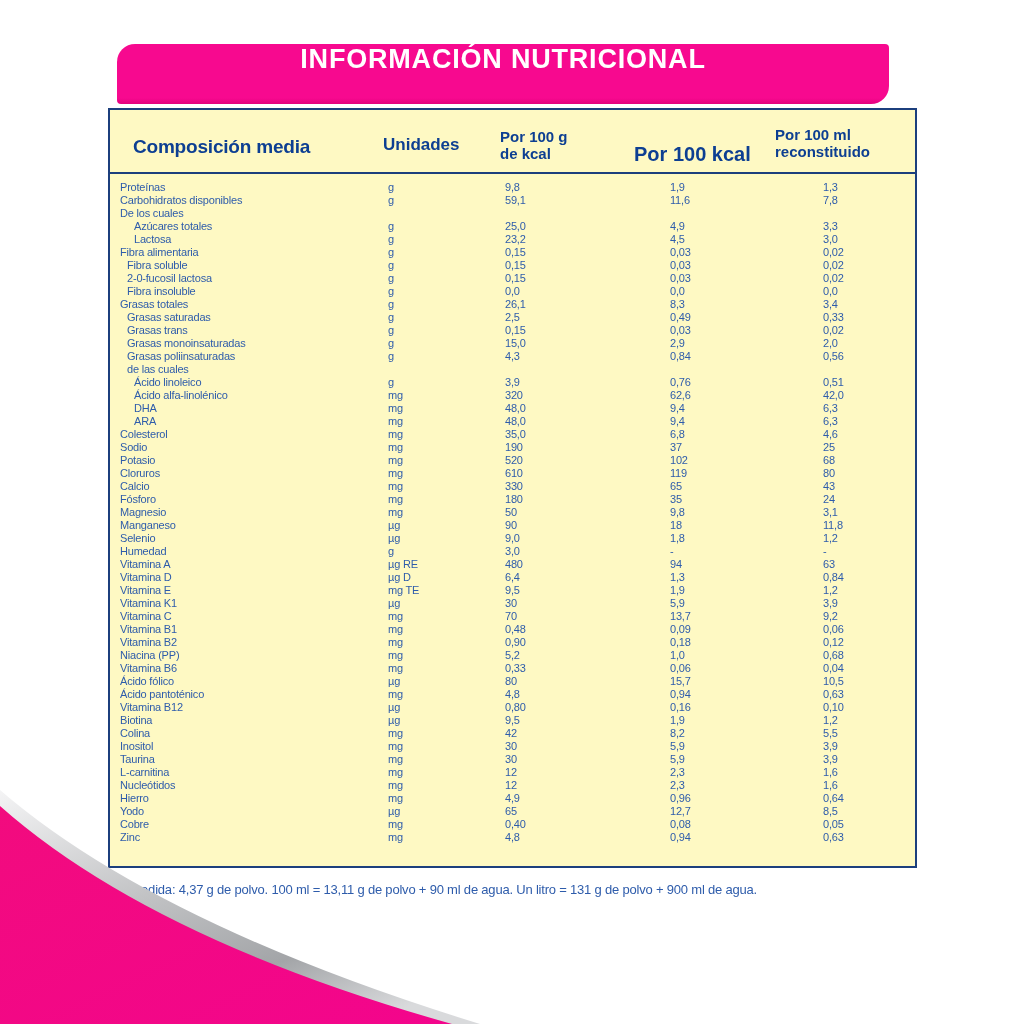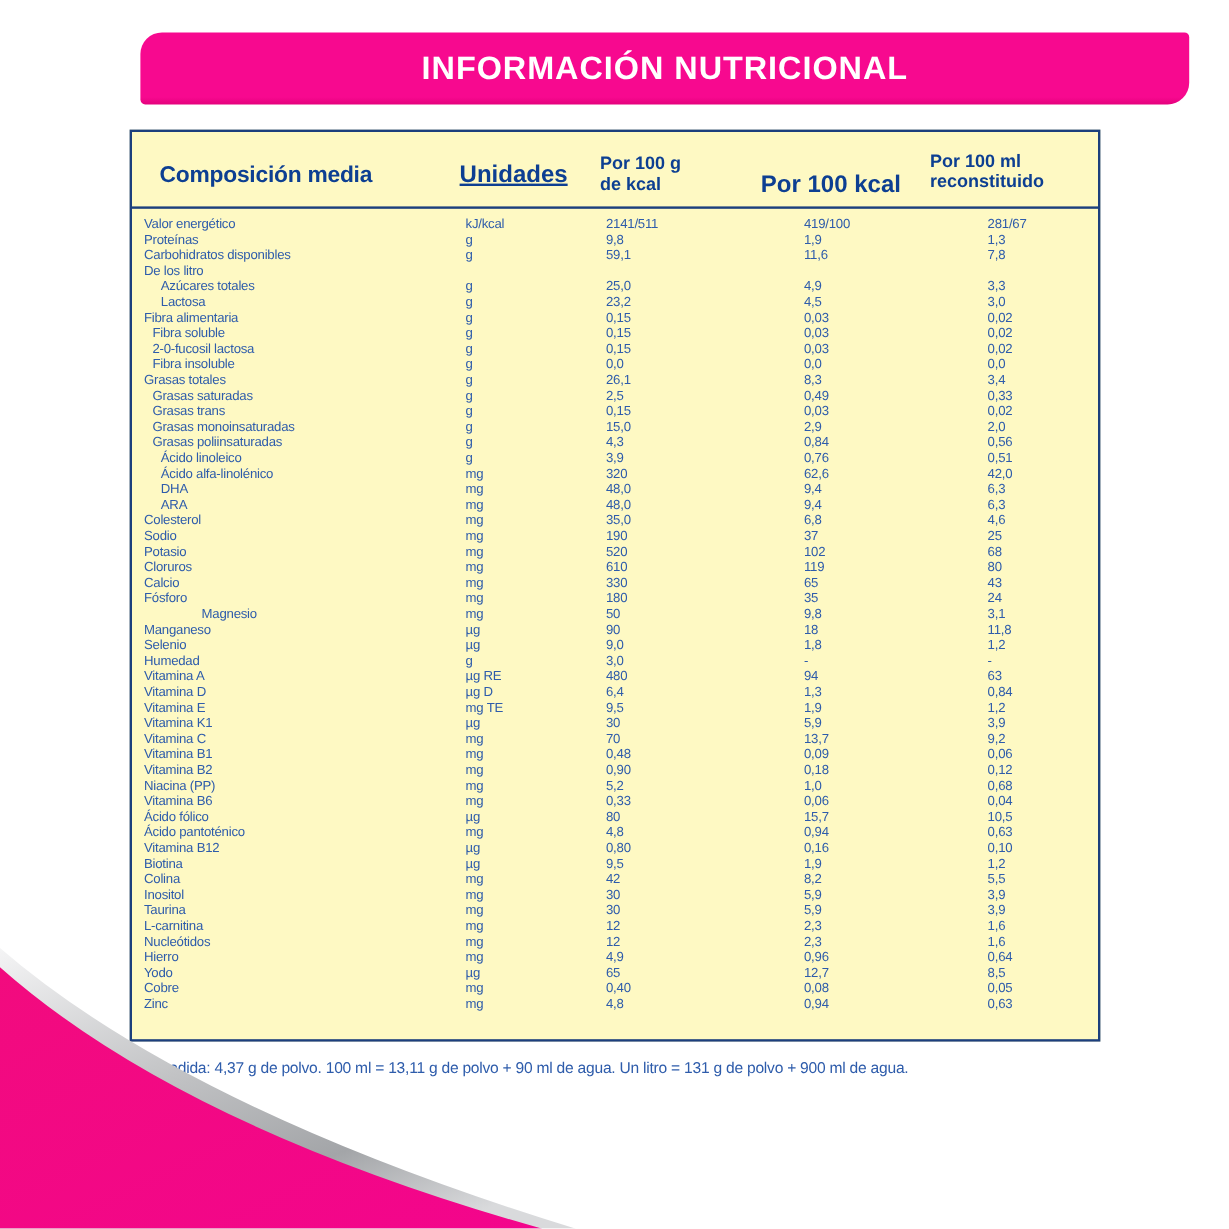--- a/index.html
+++ b/index.html
@@ -1,28 +1,28 @@
 <!DOCTYPE html>
 <html style="--banner_bg: #f7098f; --banner_edge: #e4017d; --border_blue: #1c3f7d; --header_blue: #0d3f92; --text_blue: #2e5cab; --silver: #c0c1c3; --swoosh_pink: #f3058a;"><head>
 <meta charset="utf-8">
 <style>
   html,body{margin:0;padding:0;background:#ffffff;}
   .page{position:relative;width:1024px;height:1024px;background:#ffffff;overflow:hidden;
         font-family:"Liberation Sans",sans-serif;}
-  .banner{position:absolute;left:117px;top:27px;width:874px;height:60px;
+  .banner{position:absolute;left:117px;top:44px;width:772px;height:60px;
           background:linear-gradient(var(--banner_bg),var(--banner_bg) 90%,var(--banner_edge));
-          border-radius:18px 4px 18px 4px;display:flex;align-items:center;justify-content:center;}
+          border-radius:18px 4px 18px 4px;display:flex;align-items:flex-start;justify-content:center;}
   .banner-title{color:#ffffff;font-size:27px;font-weight:bold;letter-spacing:0.8px;}
   .ntable{position:absolute;left:108px;top:108px;width:805px;height:756px;
           border:2px solid var(--border_blue);background:#fef9c3;box-sizing:content-box;}
   .thead{position:relative;height:62px;border-bottom:2px solid var(--border_blue);
          color:var(--header_blue);font-weight:bold;}
   .th{position:absolute;white-space:nowrap;}
   .th-comp{left:23px;top:26px;font-size:19px;letter-spacing:-0.2px;}
-  .th-units{left:273px;top:25px;font-size:20px;text-decoration:underline;}
+  .th-units{left:273px;top:25px;font-size:17px;}
   .th-g{left:390px;top:18px;font-size:15px;line-height:17px;}
   .th-kcal{left:524px;top:33px;font-size:20px;}
   .th-ml{left:665px;top:16px;font-size:15px;line-height:17px;}
   .tbody{position:relative;padding-top:7px;}
   .trow{position:relative;height:13px;}
   .trow span{position:absolute;top:0;font-size:11px;line-height:13px;color:var(--text_blue);
              letter-spacing:-0.2px;white-space:nowrap;}
   .c-unit{left:278px;} .c-g{left:395px;} .c-kcal{left:560px;} .c-ml{left:713px;}
   .footnote{position:absolute;left:120px;top:882px;font-size:13px;color:var(--text_blue);
             letter-spacing:-0.2px;white-space:nowrap;}
@@ -46,42 +46,35 @@
         <span>de kcal</span>
       </div>
       <div class="th th-kcal">Por 100 kcal</div>
       <div class="th th-ml">
         <span>Por 100 ml</span><br>
         <span>reconstituido</span>
       </div>
     </div>
     <div class="tbody">
         <div class="trow">
-      <span class="c-label" style="left: 10px;">Valor energético</span>
-      <span class="c-unit">kJ/kcal</span>
-      <span class="c-g">2141/511</span>
-      <span class="c-kcal">419/100</span>
-      <span class="c-ml">281/67</span>
-    </div>
-        <div class="trow">
       <span class="c-label" style="left: 10px;">Proteínas</span>
       <span class="c-unit">g</span>
       <span class="c-g">9,8</span>
       <span class="c-kcal">1,9</span>
       <span class="c-ml">1,3</span>
     </div>
         <div class="trow">
       <span class="c-label" style="left: 10px;">Carbohidratos disponibles</span>
       <span class="c-unit">g</span>
       <span class="c-g">59,1</span>
       <span class="c-kcal">11,6</span>
       <span class="c-ml">7,8</span>
     </div>
         <div class="trow">
-      <span class="c-label" style="left: 10px;">De los litro</span>
+      <span class="c-label" style="left: 10px;">De los cuales</span>
       <span class="c-unit"></span>
       <span class="c-g"></span>
       <span class="c-kcal"></span>
       <span class="c-ml"></span>
     </div>
         <div class="trow">
       <span class="c-label" style="left: 24px;">Azúcares totales</span>
       <span class="c-unit">g</span>
       <span class="c-g">25,0</span>
       <span class="c-kcal">4,9</span>
@@ -151,20 +144,27 @@
       <span class="c-ml">2,0</span>
     </div>
         <div class="trow">
       <span class="c-label" style="left: 17px;">Grasas poliinsaturadas</span>
       <span class="c-unit">g</span>
       <span class="c-g">4,3</span>
       <span class="c-kcal">0,84</span>
       <span class="c-ml">0,56</span>
     </div>
         <div class="trow">
+      <span class="c-label" style="left: 17px;">de las cuales</span>
+      <span class="c-unit"></span>
+      <span class="c-g"></span>
+      <span class="c-kcal"></span>
+      <span class="c-ml"></span>
+    </div>
+        <div class="trow">
       <span class="c-label" style="left: 24px;">Ácido linoleico</span>
       <span class="c-unit">g</span>
       <span class="c-g">3,9</span>
       <span class="c-kcal">0,76</span>
       <span class="c-ml">0,51</span>
     </div>
         <div class="trow">
       <span class="c-label" style="left: 24px;">Ácido alfa-linolénico</span>
       <span class="c-unit">mg</span>
       <span class="c-g">320</span>
@@ -221,21 +221,21 @@
       <span class="c-ml">43</span>
     </div>
         <div class="trow">
       <span class="c-label" style="left: 10px;">Fósforo</span>
       <span class="c-unit">mg</span>
       <span class="c-g">180</span>
       <span class="c-kcal">35</span>
       <span class="c-ml">24</span>
     </div>
         <div class="trow">
-      <span class="c-label" style="left: 10px; margin-left: 48px;">Magnesio</span>
+      <span class="c-label" style="left: 10px;">Magnesio</span>
       <span class="c-unit">mg</span>
       <span class="c-g">50</span>
       <span class="c-kcal">9,8</span>
       <span class="c-ml">3,1</span>
     </div>
         <div class="trow">
       <span class="c-label" style="left: 10px;">Manganeso</span>
       <span class="c-unit">µg</span>
       <span class="c-g">90</span>
       <span class="c-kcal">18</span>

